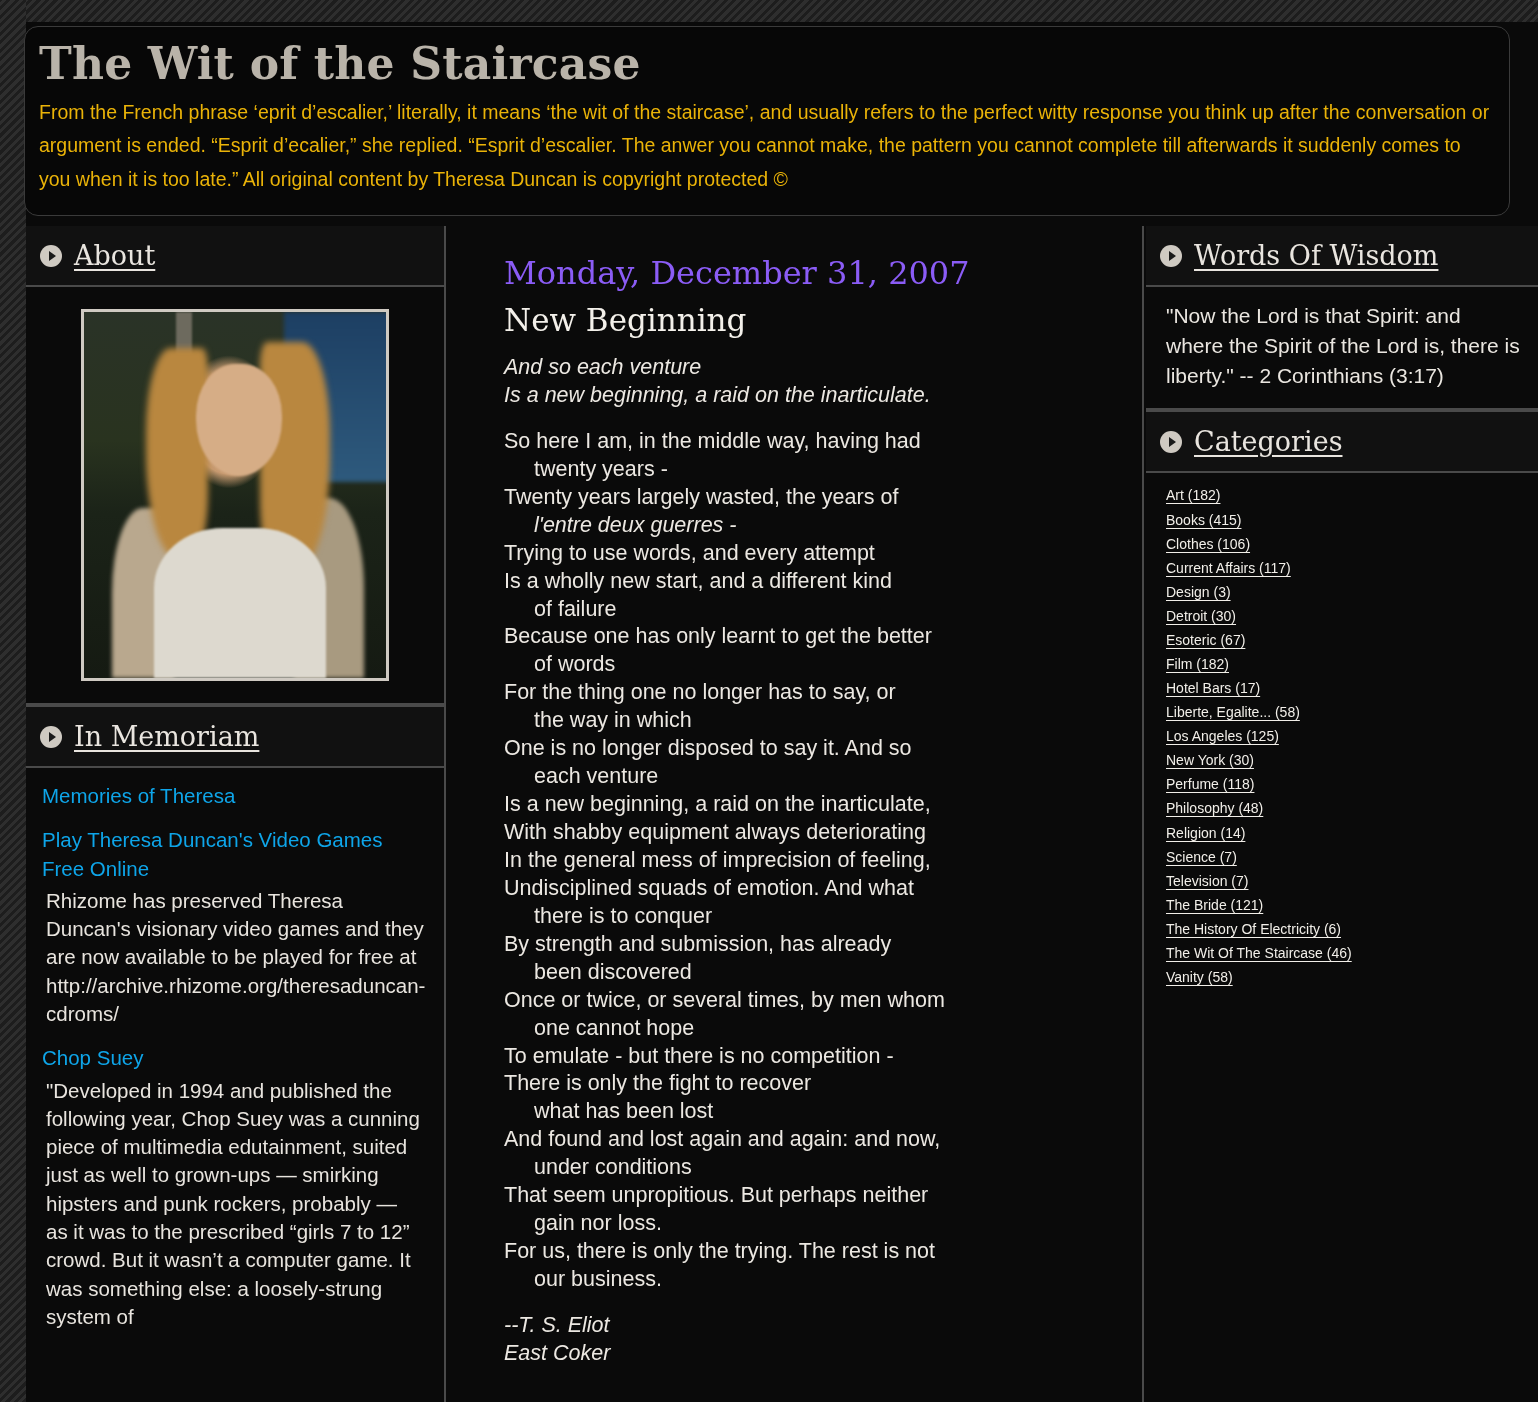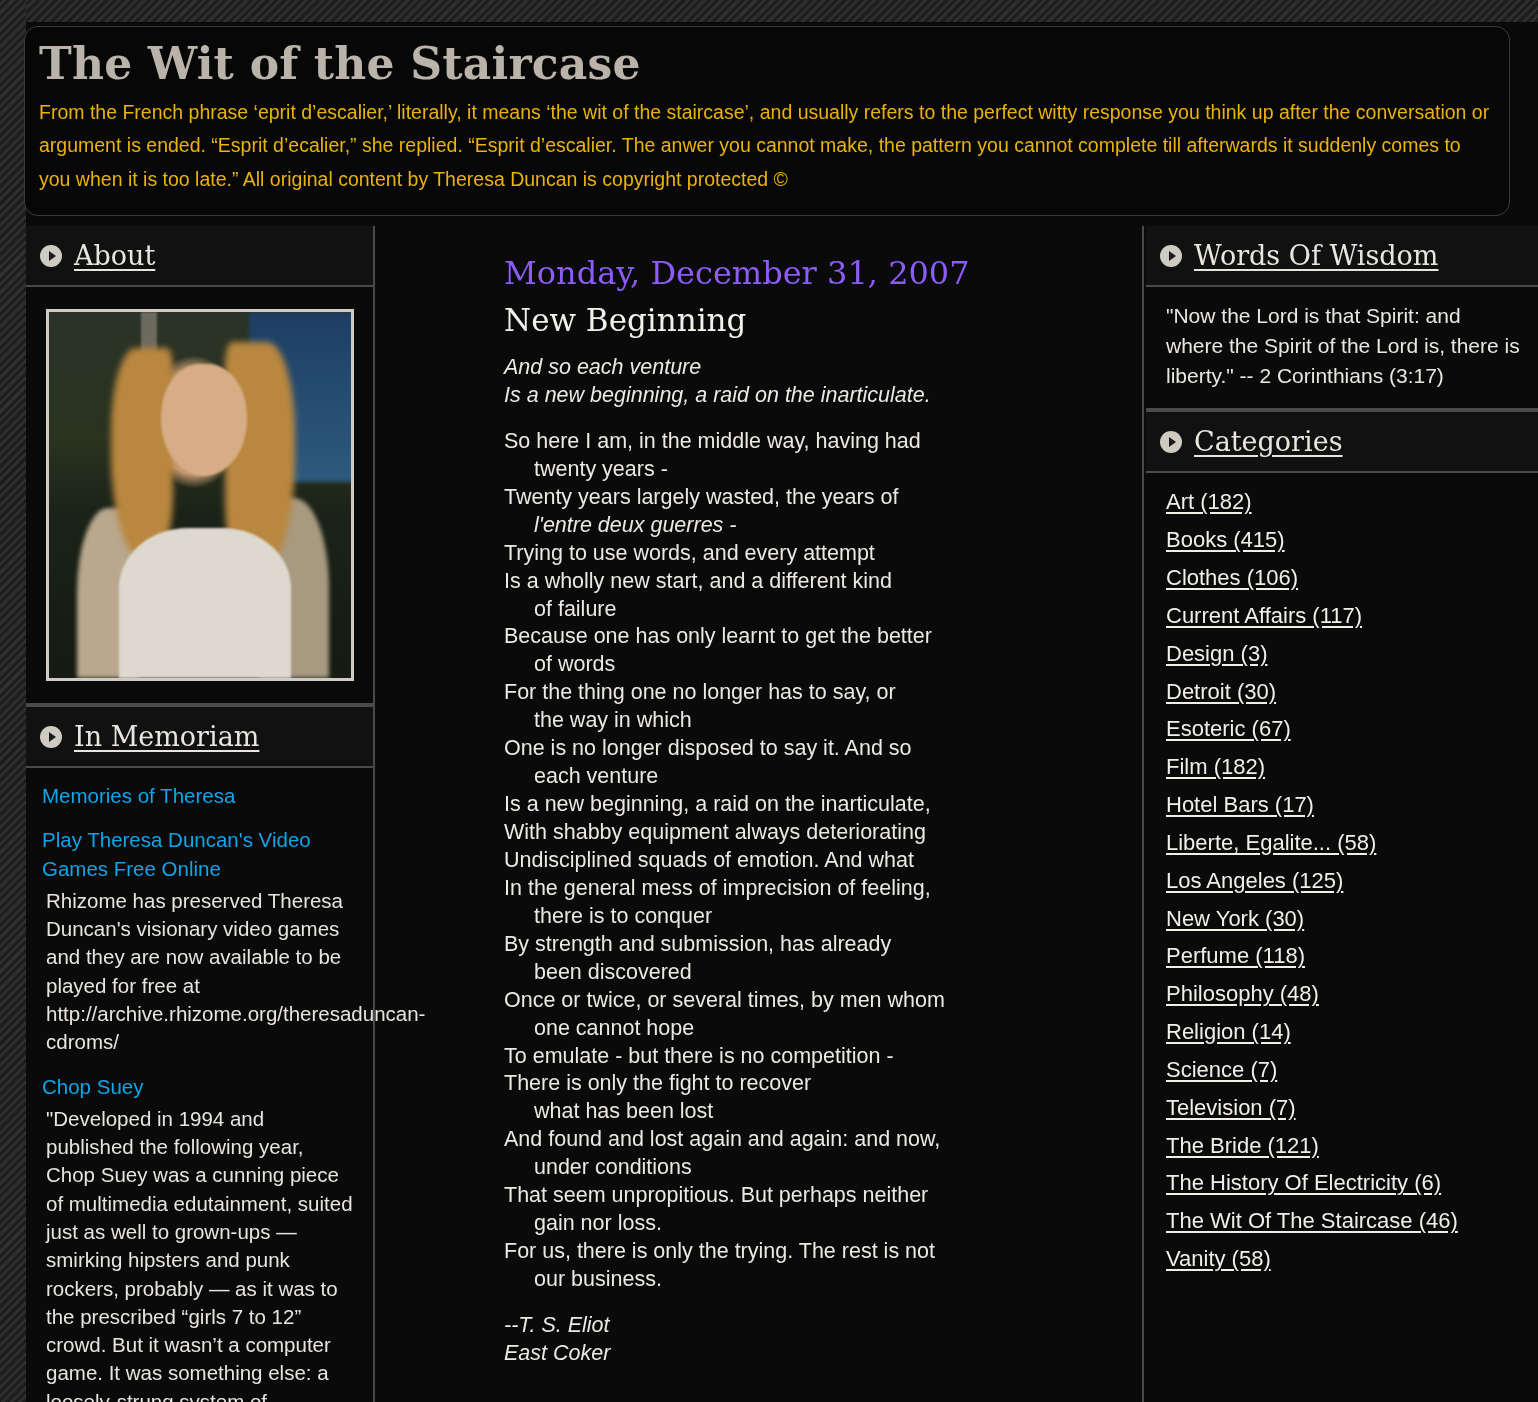--- a/index.html
+++ b/index.html
@@ -74,21 +74,21 @@
     position: absolute;
     top: 226px;
     left: 26px;
     right: 0;
     bottom: 0;
   }
   .col-left {
     position: absolute;
     left: 0;
     top: 0;
-    width: 349px;
+    width: 420px;
     bottom: 0;
     border-right: 2px solid #4a4a4a;
     box-sizing: border-box;
   }
   .col-center {
     position: absolute;
     left: 418px;
     top: 0;
     width: 700px;
     bottom: 0;
@@ -257,21 +257,21 @@
     line-height: 1.42;
     color: #eae6e0;
     padding: 14px 16px 18px 20px;
     border-bottom: 2px solid #4a4a4a;
   }
   .cats {
     padding: 10px 16px 10px 20px;
   }
   .cats a {
     display: block;
-    font-size: 22px;
+    font-size: 14px;
     line-height: 1.72;
     color: #f2efe9;
     text-decoration: underline;
     text-underline-offset: 3px;
   }
 </style>
 </head>
 <body>
 
 <div class="page">
@@ -342,22 +342,22 @@
             <div>Is a wholly new start, and a different kind</div>
             <div class="ind">of failure</div>
             <div>Because one has only learnt to get the better</div>
             <div class="ind">of words</div>
             <div>For the thing one no longer has to say, or</div>
             <div class="ind">the way in which</div>
             <div>One is no longer disposed to say it. And so</div>
             <div class="ind">each venture</div>
             <div>Is a new beginning, a raid on the inarticulate,</div>
             <div>With shabby equipment always deteriorating</div>
+            <div>In the general mess of imprecision of feeling,</div>
             <div>Undisciplined squads of emotion. And what</div>
-            <div>In the general mess of imprecision of feeling,</div>
             <div class="ind">there is to conquer</div>
             <div>By strength and submission, has already</div>
             <div class="ind">been discovered</div>
             <div>Once or twice, or several times, by men whom</div>
             <div class="ind">one cannot hope</div>
             <div>To emulate - but there is no competition -</div>
             <div>There is only the fight to recover</div>
             <div class="ind">what has been lost</div>
             <div>And found and lost again and again: and now,</div>
             <div class="ind">under conditions</div>

